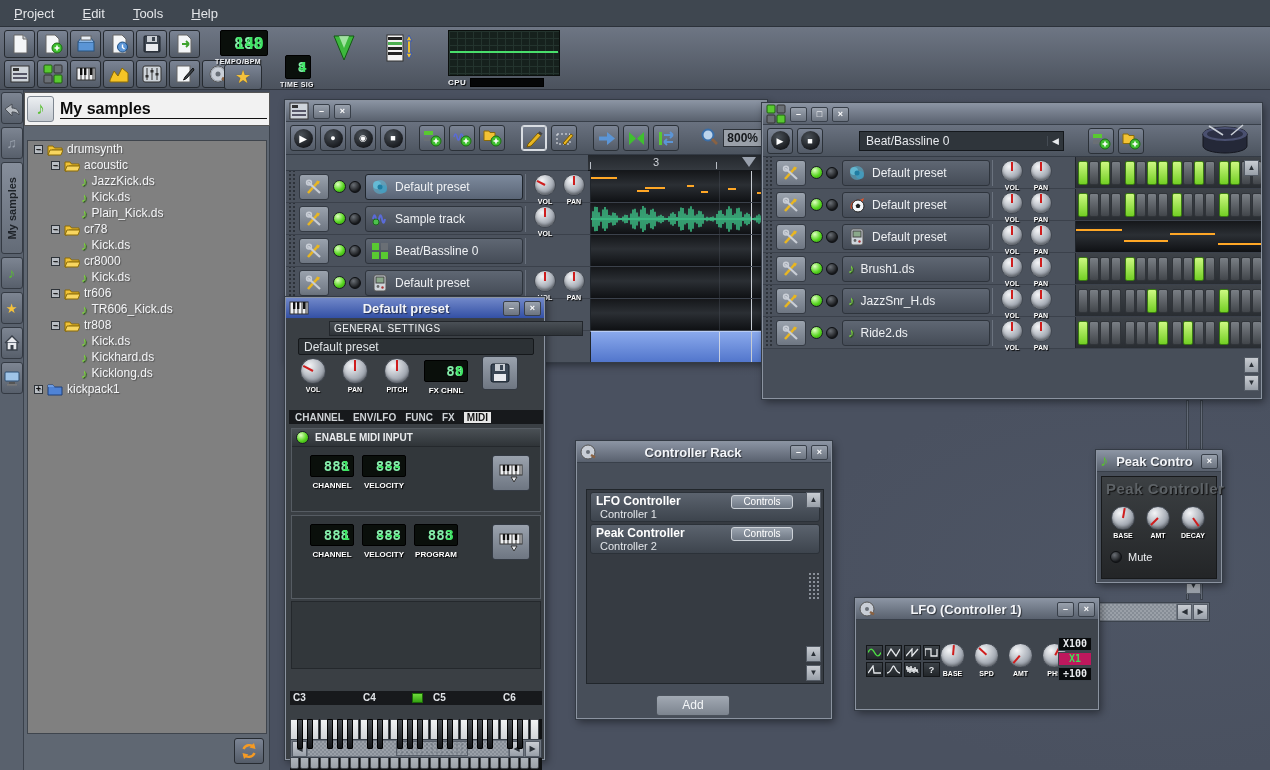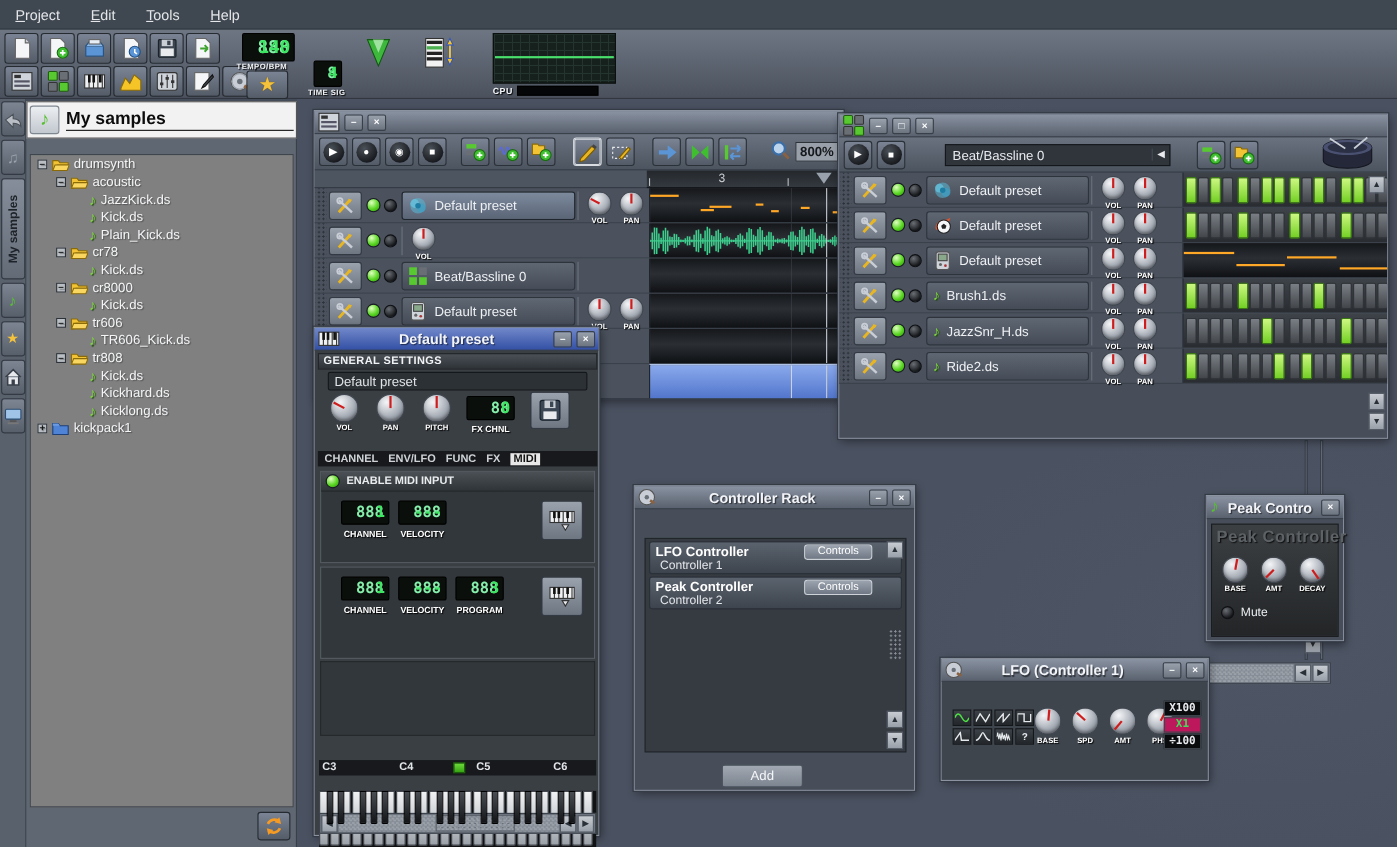--- a/index.html
+++ b/index.html
@@ -76,21 +76,21 @@
   .cbtn{width:26px;height:26px;background:linear-gradient(#7b8494,#535b67);border:1px solid #2b3138;border-radius:3px;display:flex;align-items:center;justify-content:center;flex:none;}
   .cbtn .circ{width:19px;height:19px;border-radius:50%;background:radial-gradient(circle at 38% 32%,#4a5158,#16181c 75%);display:flex;align-items:center;justify-content:center;color:#fff;font-size:9px;}
   .cbtn.lit{border-color:#d9dde2;box-shadow:0 0 0 1px #d9dde2 inset;}
   .ruler{position:relative;background:linear-gradient(#24282d,#34393f);border-bottom:1px solid #14171b;}
   .ruler .rlabel{position:absolute;top:1px;font-size:11px;color:#cfd3d9;}
   .rtick{position:absolute;bottom:1px;width:1px;height:7px;background:#b9bec5;}
   .playmark{position:absolute;top:2px;width:0;height:0;border-left:7px solid transparent;border-right:7px solid transparent;border-top:10px solid #99a1ad;}
   .playline{position:absolute;top:0;bottom:0;width:1px;background:#c7ccd3;z-index:4;}
 
   
-  .section-h{background:linear-gradient(#4a5056,#2e3338);border:1px solid #22262b;color:#f0f2f4;font-size:10px;font-weight:bold;letter-spacing:.4px;padding:1px 4px;}
+  .section-h{background:linear-gradient(#4a5056,#2e3338);border:1px solid #22262b;color:#f0f2f4;font-size:10px;font-weight:normal;letter-spacing:.4px;padding:1px 4px;margin-left:40px;}
   .ifield{background:#2c3135;border:1px solid #15181b;border-radius:2px;color:#dfe3e6;font-size:12px;display:flex;align-items:center;padding:0 5px;}
   .itabs{display:flex;gap:9px;background:#17191c;padding:1px 6px;font-size:10px;font-weight:bold;color:#cfd3d7;align-items:center;}
   .itabs .tab.active{background:#e8e8e8;color:#121212;padding:0 3px;}
   .gbox{position:absolute;left:5px;width:250px;height:84px;background:#32373b;border:1px solid #565c63;}
   .gbox-h{display:flex;align-items:center;gap:6px;background:linear-gradient(#4a5055,#2f3438);padding:2px 4px;font-weight:bold;color:#eaecee;font-size:10px;border-bottom:1px solid #24282c;}
   .lcd-col{display:flex;flex-direction:column;align-items:center;gap:2px;}
   .pianobtn{width:38px;height:36px;background:linear-gradient(#9aa2ad,#6e7682);border:1px solid #343a43;border-radius:3px;display:flex;align-items:center;justify-content:center;}
   .kb-labels{position:relative;background:#17191c;color:#e2e5e9;font-size:10px;font-weight:bold;}
   .kb-labels span{position:absolute;top:1px;}
   .kb-marker{position:absolute;top:2px;width:11px;height:10px;background:linear-gradient(#6fdc3c,#35a312);border:1px solid #1d6b08;}
@@ -683,20 +683,29 @@
                 <path d="M3 15 L13 4" stroke="#e8b622" stroke-width="2.6"></path>
                 <path d="M12 2.6 l3 1 -1.6 2.6 -2.4-.8z" fill="#e8b622"></path>
                 <path d="M3 4 L15 15" stroke="#c9ced6" stroke-width="2.2"></path>
                 <circle cx="4" cy="4.6" r="2.4" fill="none" stroke="#c9ced6" stroke-width="1.6"></circle>
               </svg>
             </span>
           </div>
           <div class="leds">
             <div class="led-g"></div>
             <div class="led-k"></div>
+          </div>
+          <div class="tname" style="width: 158px;">
+            <span style="display: inline-flex; align-items: center;">
+              <svg width="18" height="18" viewBox="0 0 18 18">
+                <path d="M2 9 c1-5 2-5 3 0 s2 5 3 0 2-5 3 0 2 5 3 0" stroke="#5a6bd8" fill="none" stroke-width="2"></path>
+                <circle cx="5" cy="12" r="3" fill="#4cc24c" stroke="#1d6b1d"></circle>
+              </svg>
+            </span>
+            <span>Sample track</span>
           </div>
           <div class="tknobs">
             <div class="knob-wrap">
               <div class="knob" style="width: 22px; height: 22px;">
                 <div class="ptr" style="transform: rotate(0deg);">
                   <i></i>
                 </div>
               </div>
               <div class="knob-label">VOL</div>
             </div>

